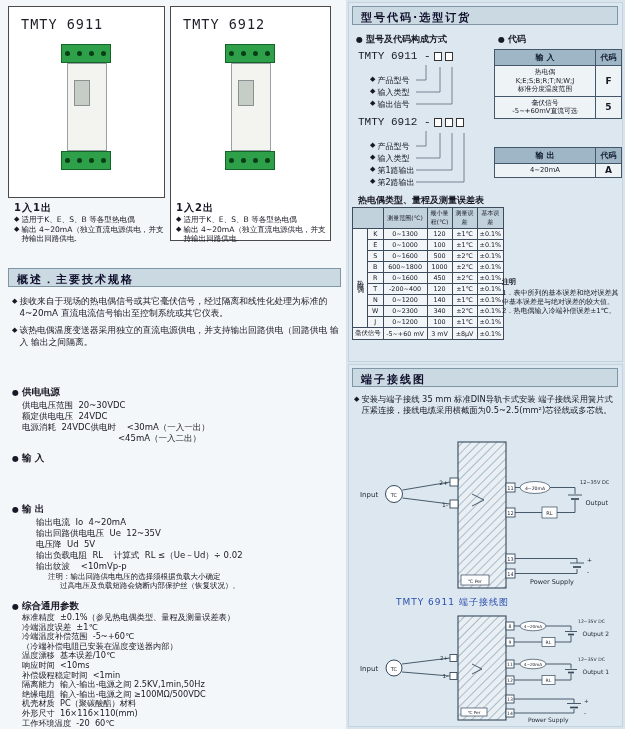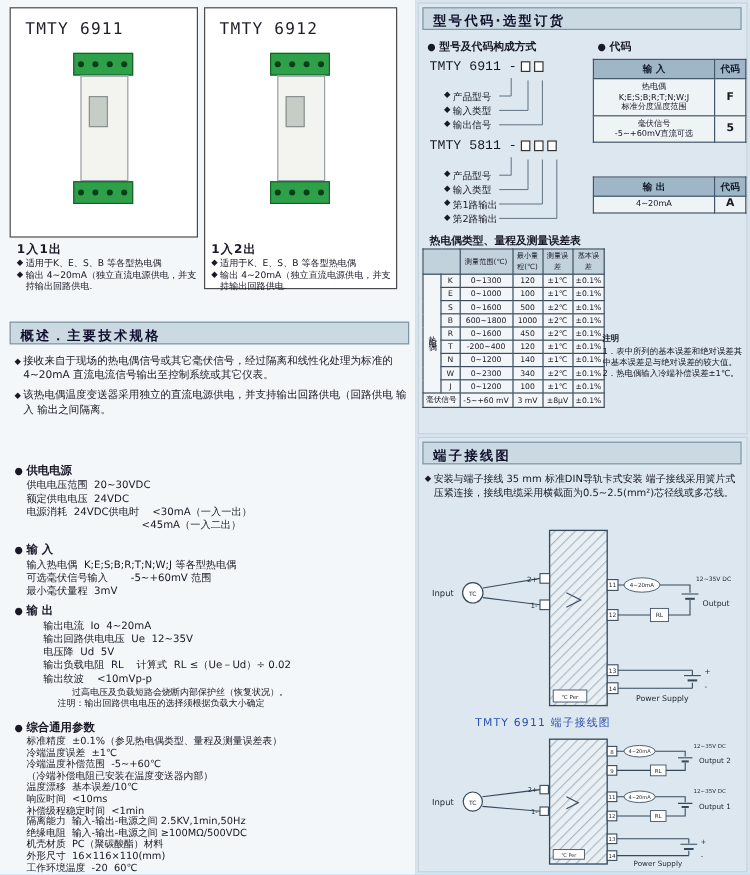--- a/index.html
+++ b/index.html
@@ -1,18 +1,18 @@
 <!DOCTYPE html>
 <html><head>
 <meta charset="utf-8">
 <style>
   *{margin:0;padding:0;box-sizing:border-box;}
   html,body{width:625px;height:729px;}
   body{font-family:"DejaVu Sans",sans-serif;color:#181826;background:#fff;}
-  .page{position:relative;width:625px;height:729px;background:#7dd3fc;overflow:hidden;}
+  .page{position:relative;width:625px;height:729px;background:#fca5a5;overflow:hidden;}
   .abs{position:absolute;}
   .left-bg{left:0;top:0;width:346px;height:729px;background:#f4f7f9;}
   .right-panel{left:346px;top:0;width:279px;height:729px;background:#d9e4ed;}
   .sub-panel{background:#dce7ef;border:1px solid #c3d3df;}
   .prod-box{background:#fff;border:1px solid #4a4a4a;}
   .prod-title{margin:9px 0 0 12px;font-family:"DejaVu Sans Mono",monospace;font-size:13.5px;letter-spacing:1px;color:#1e1e28;}
   .device{position:relative;width:56px;height:126px;margin:12px auto 0;}
   .term{position:absolute;left:2px;width:50px;height:19px;background:#2ea04a;border:1px solid #156427;display:flex;justify-content:space-around;align-items:center;}
   .term i{display:block;width:5px;height:5px;background:#083d15;border-radius:50%;}
   .term.top{top:0}.term.bot{bottom:0}
@@ -153,38 +153,33 @@
     <div class="sl">供电电压范围  20~30VDC</div>
     <div class="sl">额定供电电压  24VDC</div>
     <div class="sl">电源消耗  24VDC供电时    &lt;30mA（一入一出）</div>
     <div class="sl indent">&lt;45mA（一入二出）</div>
   </div>
 
   <div class="abs spec-title" style="left:12px;top:452px">
       <span class="dot">●</span>
       <span>输 入</span>
     </div>
-  <div class="abs" style="left:22px;top:466px;width:318px">
-    <div class="sl">输入热电偶  K;E;S;B;R;T;N;W;J 等各型热电偶</div>
-    <div class="sl">可选毫伏信号输入       -5~+60mV 范围</div>
-    <div class="sl">最小毫伏量程  3mV</div>
-  </div>
 
   <div class="abs spec-title" style="left:12px;top:503px">
       <span class="dot">●</span>
       <span>输 出</span>
     </div>
   <div class="abs" style="left:36px;top:517px;width:318px">
     <div class="sl">输出电流  Io  4~20mA</div>
     <div class="sl">输出回路供电电压  Ue  12~35V</div>
     <div class="sl">电压降  Ud  5V</div>
     <div class="sl">输出负载电阻  RL    计算式  RL ≤（Ue－Ud）÷ 0.02</div>
     <div class="sl">输出纹波    &lt;10mVp-p</div>
+    <div class="sl note" style="padding-left:12px">注明：输出回路供电电压的选择须根据负载大小确定</div>
     <div class="sl note" style="padding-left:24px">过高电压及负载短路会烧断内部保护丝（恢复状况）。</div>
-    <div class="sl note" style="padding-left:12px">注明：输出回路供电电压的选择须根据负载大小确定</div>
   </div>
 
   <div class="abs spec-title" style="left:12px;top:600px">
       <span class="dot">●</span>
       <span>综合通用参数</span>
     </div>
   <div class="abs" style="left:22px;top:613px;width:320px">
     <div class="gl">标准精度  ±0.1%（参见热电偶类型、量程及测量误差表）</div>
     <div class="gl">冷端温度误差  ±1℃</div>
     <div class="gl">冷端温度补偿范围  -5~+60℃</div>
@@ -226,21 +221,21 @@
       </div>
   </div>
 
   <div class="abs model-diag" style="left:358px;top:116px;width:140px;height:76px">
     <svg class="md-lines" width="140" height="76">
       <polyline class="cl" points="58,30 68,30 68,15"></polyline>
       <polyline class="cl" points="58,42 82,42 82,17"></polyline>
       <polyline class="cl" points="58,54 94,54 94,17"></polyline>
       <polyline class="cl" points="58,66 106,66 106,17"></polyline>
     </svg>
-    <div class="md-name"><span>TMTY 5811 -</span><span class="sq"></span><span class="sq"></span><span class="sq"></span></div>
+    <div class="md-name"><span>TMTY 6912 -</span><span class="sq"></span><span class="sq"></span><span class="sq"></span></div>
     <div class="md-label" style="top:25px">
         <span class="dm">◆</span>
         <span>产品型号</span>
       </div>
     <div class="md-label" style="top:37px">
         <span class="dm">◆</span>
         <span>输入类型</span>
       </div>
     <div class="md-label" style="top:49px">
         <span class="dm">◆</span>

